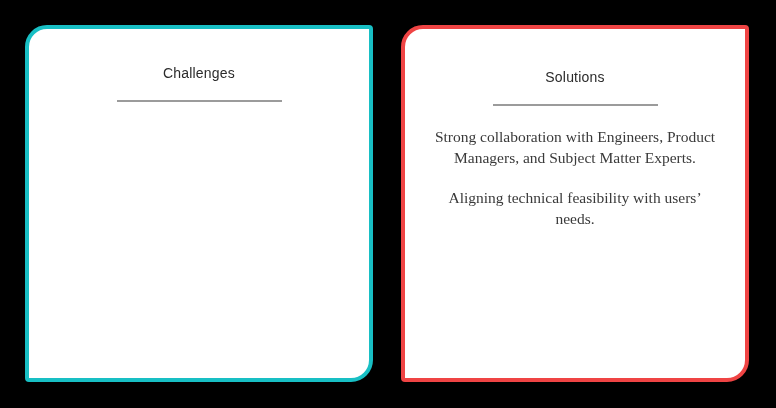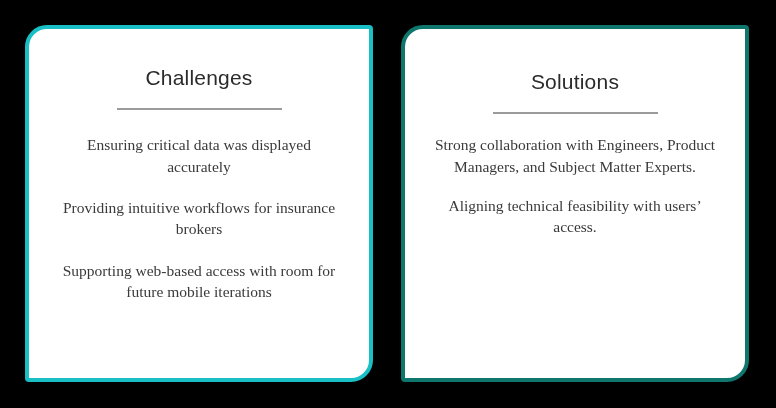--- a/index.html
+++ b/index.html
@@ -36,33 +36,33 @@
     height: 357px;
     border: 4px solid #18BFC4;
     border-radius: 22px 4px 22px 4px;
   }
 
   .card-solutions {
     left: 401px;
     top: 25px;
     width: 348px;
     height: 357px;
-    border: 4px solid #0f766e;
+    border: 4px solid #ef4444;
     border-radius: 22px 4px 22px 4px;
   }
 
   .card-inner {
     padding: 16px 18px 0 18px;
     text-align: center;
   }
 
   
   .card-title {
     font-family: "Liberation Sans", sans-serif;
-    font-size: 21px;
+    font-size: 14px;
     font-weight: 400;
     color: #2b2b2b;
     letter-spacing: 0.2px;
     margin: 0;
     line-height: 1.2;
   }
 
   .card-challenges .card-title { padding-top: 20px; }
   .card-solutions  .card-title { padding-top: 24px; }
 
@@ -105,39 +105,34 @@
 
   <section class="card card-challenges">
     <div class="card-inner">
 
       <h2 class="card-title">Challenges</h2>
 
       <div class="divider-wrap">
         <div class="divider"></div>
       </div>
 
-      <ul class="body-list">
-        <li class="body-item">Ensuring critical data was displayed accurately</li>
-        <li class="body-item">Providing intuitive workflows for insurance brokers</li>
-        <li class="body-item">Supporting web-based access with room for future mobile iterations</li>
-      </ul>
 
     </div>
   </section>
 
   <section class="card card-solutions">
     <div class="card-inner">
 
       <h2 class="card-title">Solutions</h2>
 
       <div class="divider-wrap">
         <div class="divider"></div>
       </div>
 
       <ul class="body-list">
         <li class="body-item">Strong collaboration with Engineers, Product Managers, and Subject Matter Experts.</li>
-        <li class="body-item">Aligning technical feasibility with users’ access.</li>
+        <li class="body-item">Aligning technical feasibility with users’ needs.</li>
       </ul>
 
     </div>
   </section>
 
 </div>
 
 </body></html>

